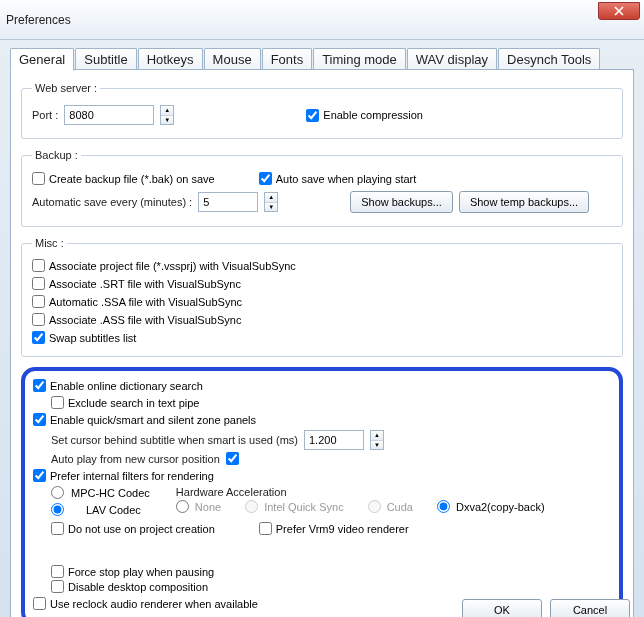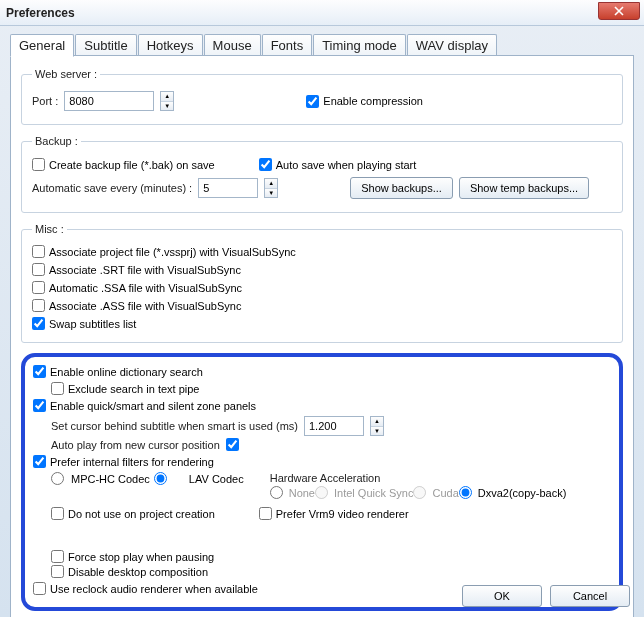--- a/index.html
+++ b/index.html
@@ -6,28 +6,27 @@
   body {
     margin: 0;
     font-family: "Segoe UI", Tahoma, sans-serif;
     font-size: 11px;
     background: linear-gradient(#e8eef5, #d5e2ef);
     width: 644px;
     height: 617px;
     overflow: hidden;
   }
   .titlebar {
-    height: 26px;
+    height: 40px;
     background: linear-gradient(#fdfdfe, #e6eef7);
     border-bottom: 1px solid #b7c8db;
     display: flex;
     align-items: center;
     padding: 0 6px;
     position: relative;
-    font-weight: bold;
   }
   .titlebar .title { font-size: 12px; color: #222; }
   .close-btn {
     position: absolute;
     right: 4px; top: 2px;
     width: 42px; height: 18px;
     background: linear-gradient(#e67a6f, #c7402d);
     border: 1px solid #933;
     border-radius: 0 0 3px 3px;
     display: flex; align-items: center; justify-content: center;
@@ -116,21 +115,21 @@
   }
   .highlight-box {
     border: 4px solid #2449d8;
     border-radius: 14px;
     padding: 6px 8px 10px 8px;
     margin-top: 4px;
   }
   .indent { margin-left: 18px; }
   .misc-list { display: flex; flex-direction: column; gap: 1px; }
   .radio-grp {
-    display: inline-flex; gap: 0; align-items: center;
+    display: inline-flex; gap: 24px; align-items: center;
   }
   .radio-grp label { display: inline-flex; align-items: center; gap: 2px; }
   .radio-grp label.disabled { color: #9a9a9a; }
   .tight { margin: 2px 0; }
   .bottom-buttons {
     position: absolute;
     right: 14px; bottom: 10px;
     display: flex; gap: 8px;
   }
   .col-gap { display: flex; gap: 30px; flex-wrap: wrap; }
@@ -153,20 +152,21 @@
 
 <div class="window-body">
   <div class="tabs">
     <div class="tab active">General</div>
     <div class="tab">Subtitle</div>
     <div class="tab">Hotkeys</div>
     <div class="tab">Mouse</div>
     <div class="tab">Fonts</div>
     <div class="tab">Timing mode</div>
     <div class="tab">WAV display</div>
+    <div class="tab">Desynch Tools</div>
   </div>
 
   <div class="tab-panel">
 
     <fieldset class="grp">
       <legend>Web server :</legend>
       <div class="row">
         <span class="lbl">Port :</span>
         <input type="text" class="num" style="width: 90px;" value="8080">
         <div class="spinner">
@@ -263,21 +263,21 @@
           <input type="checkbox" checked="" style="">
         </div>
       </div>
 
       <label class="chk tight">
           <input type="checkbox" checked="" style="">
           <span>Prefer internal filters for rendering</span>
         </label>
       <div class="indent">
         <div class="row tight" style="align-items:flex-start">
-          <div style="display:flex;flex-direction:row;gap:4px;margin-right:20px">
+          <div style="display:flex;flex-direction:column;gap:4px;margin-right:20px">
             <label style="display:flex;align-items:center;gap:3px">
                 <input type="radio" name="codec" style="">
                 <span>MPC-HC Codec</span>
               </label>
             <label style="display:flex;align-items:flex-end;gap:18px">
                 <input type="radio" name="codec" checked="" style="">
                 <span>LAV Codec</span>
               </label>
           </div>
           <div class="hw-box">

